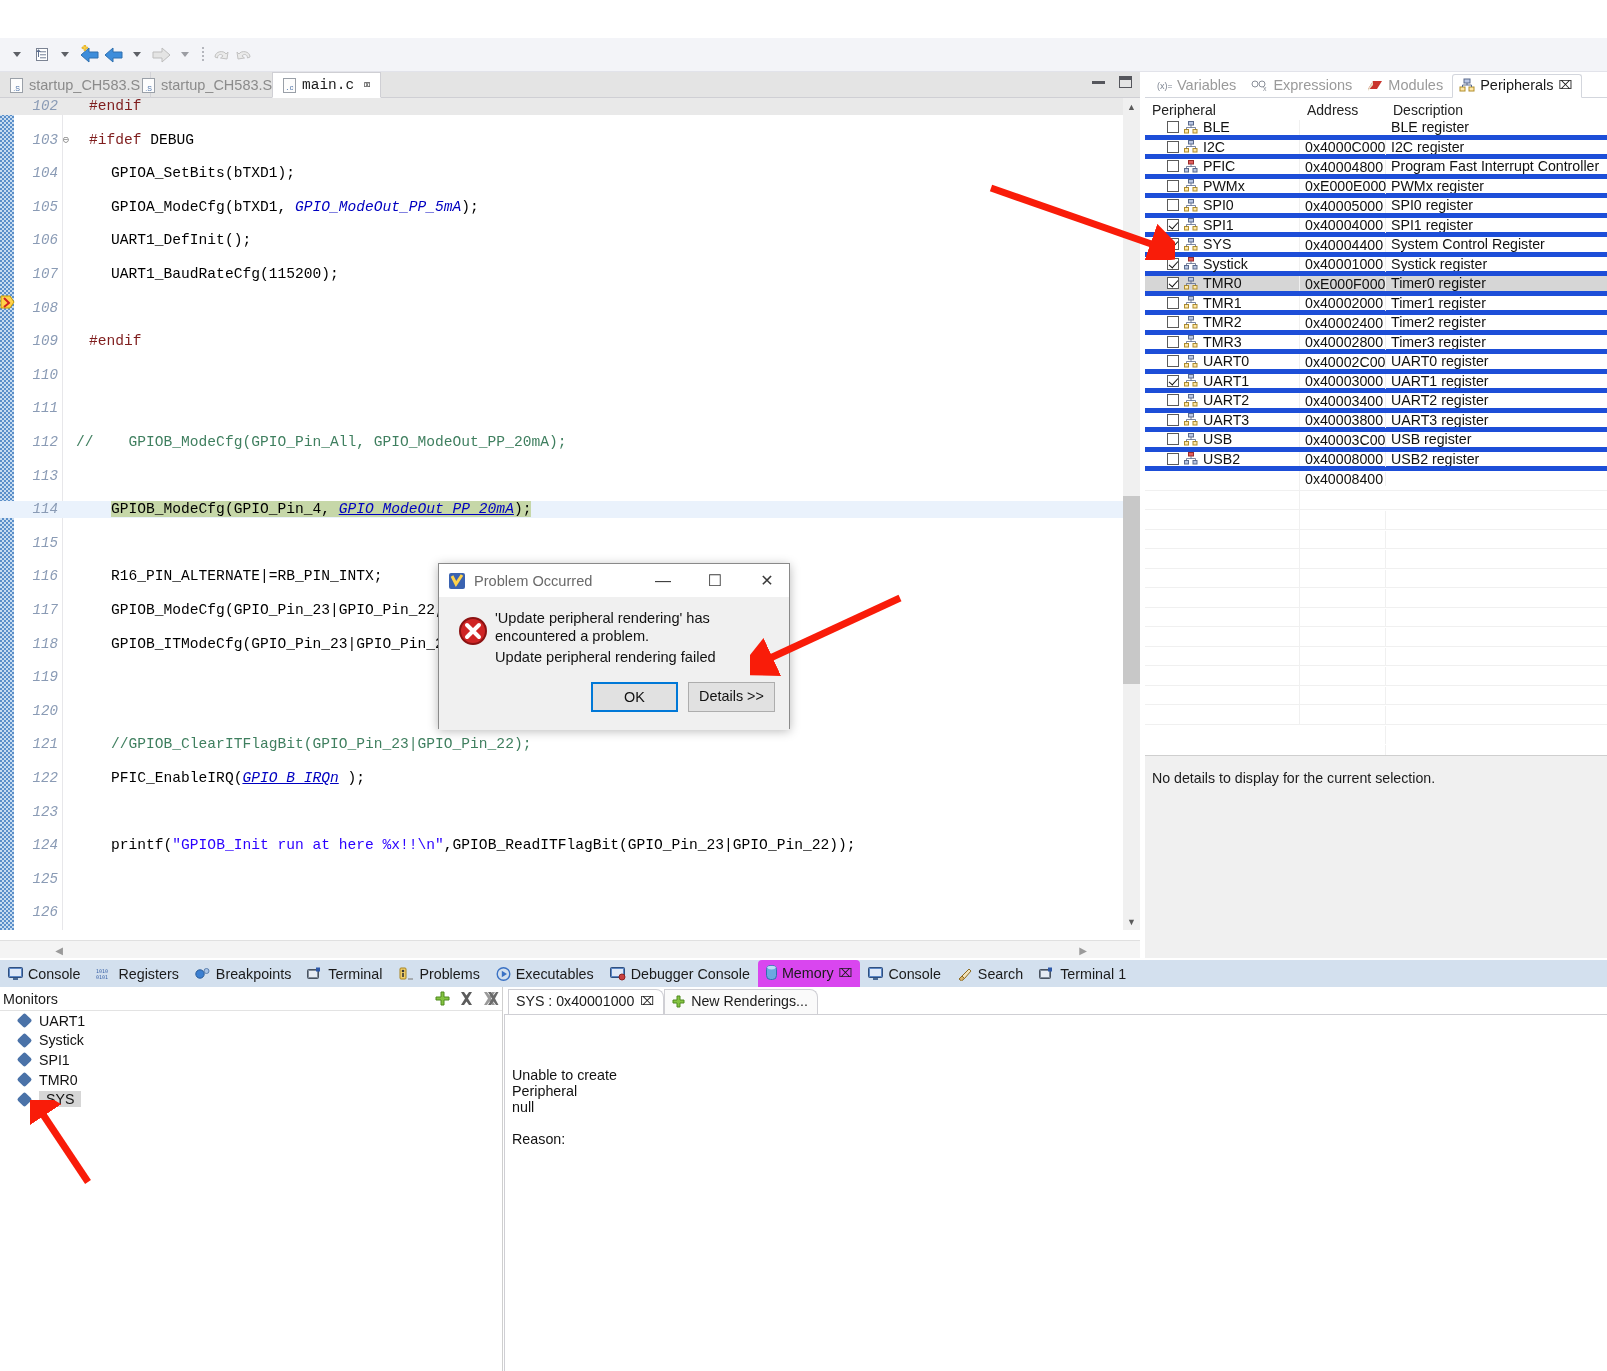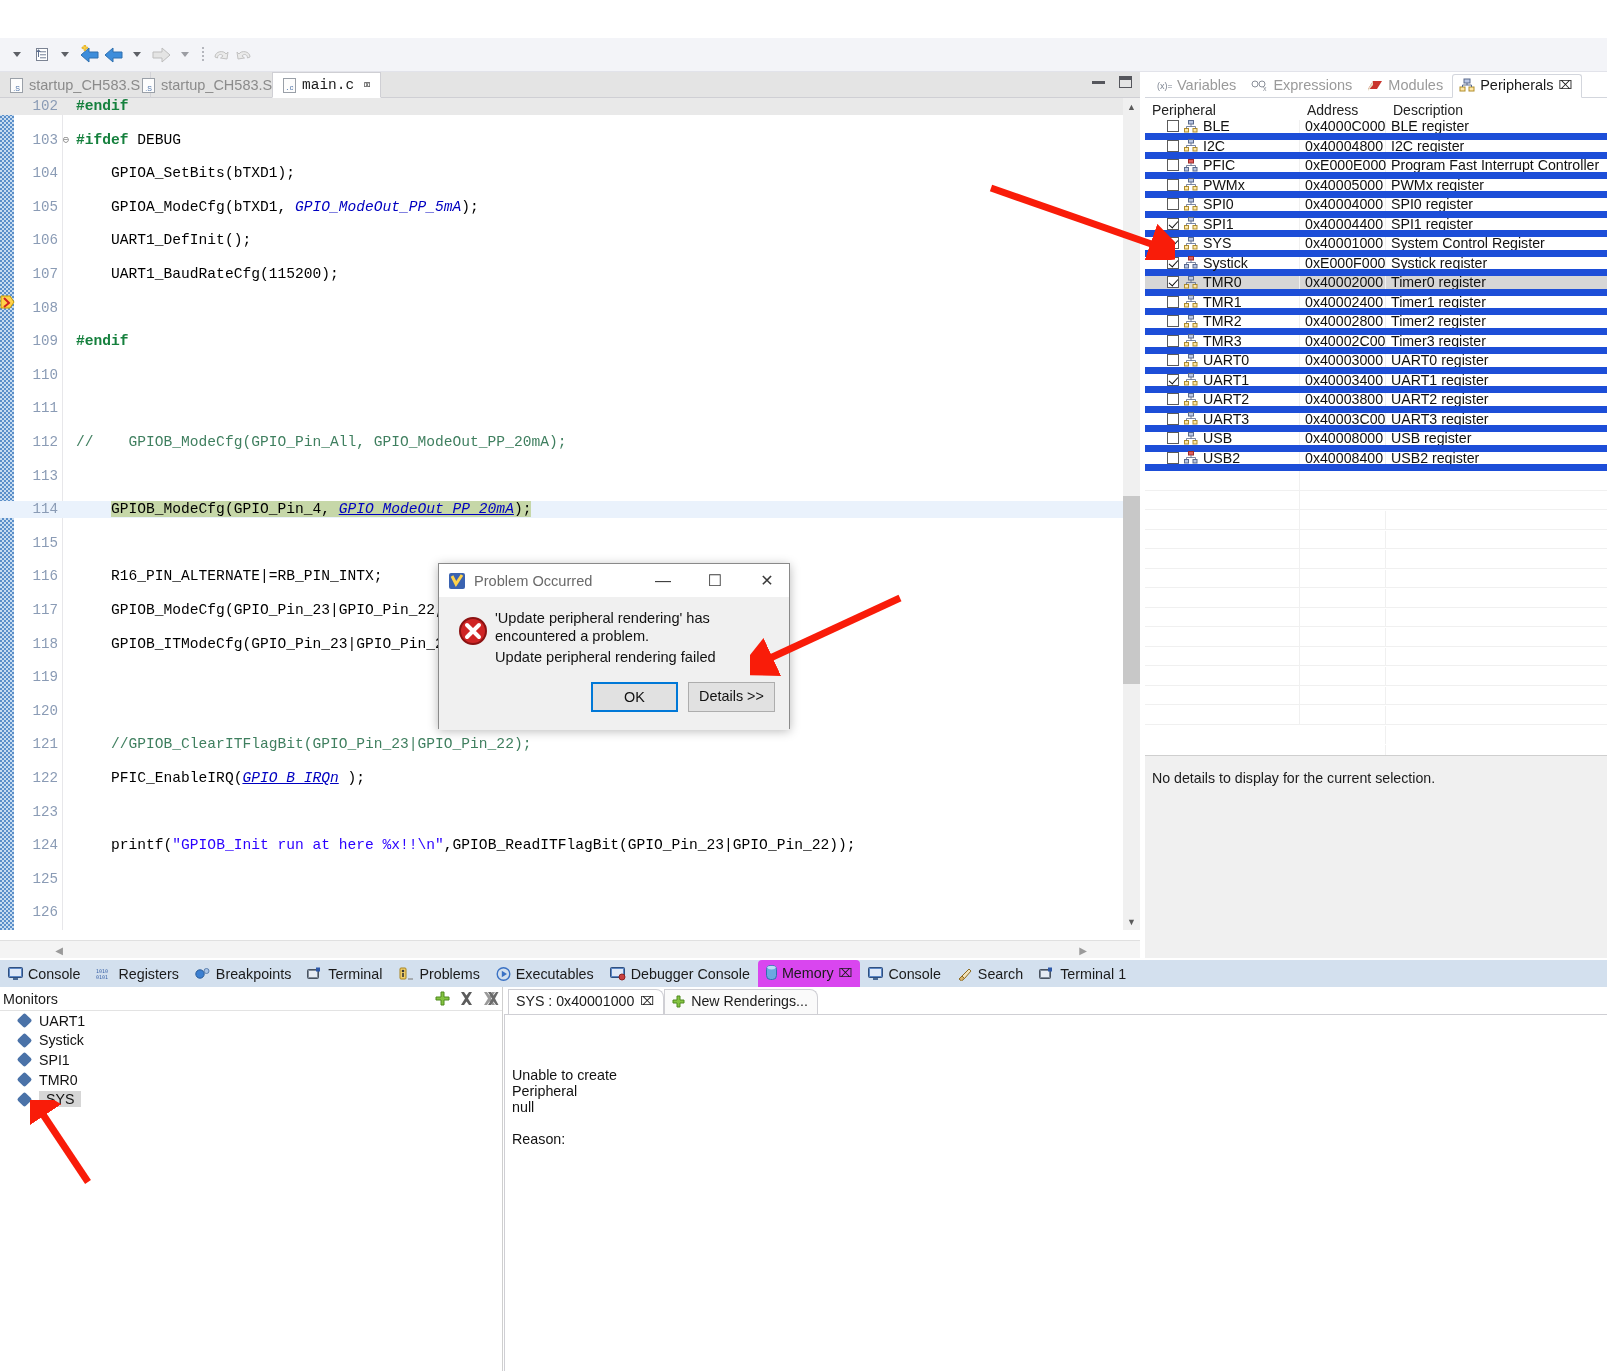--- a/index.html
+++ b/index.html
@@ -40,48 +40,48 @@
   .code-area { position:absolute; left:0; top:26px; width:1140px; height:832px; background:#ffffff; overflow:hidden; }
   .ruler {
     position:absolute; left:0; top:0; width:14px; height:832px;
     background:repeating-conic-gradient(#5b8fc9 0% 25%, #c8dcf0 0% 50%) 0 0/4px 4px;
   }
   .bp-marker { position:absolute; left:0; top:196px; width:15px; height:16px; }
   .gutter-sep { position:absolute; left:62px; top:0; width:1px; height:832px; background:#e7e7ea; }
 
   .code-lines { position:absolute; left:0; top:0; width:1140px; }
   .cl { position:relative; height:16.8px; line-height:16.8px; white-space:pre; font-family:"Liberation Mono", monospace; font-size:14.6px; }
-  .ln { position:absolute; left:14px; width:44px; text-align:right; color:#8a9bb5; font-family:"Liberation Mono", monospace; font-size:14.2px; }
+  .ln { position:absolute; left:14px; width:44px; text-align:right; color:#8a9bb5; font-family:"Liberation Mono", monospace; font-size:14.2px;font-style:italic; }
   .fold { position:absolute; left:60px; width:12px; text-align:center; color:#8a8a8a; font-size:11px; }
   .src { position:absolute; left:76px; color:#000000; }
   .cl.hl-gray { background:#e9e9e9; }
   .cl.hl-blue  { background:#eaf2fc; }
   .hl-green { background:#c6d7a8; }
-  .pre  { color:#15803d; font-weight:bold; }
+  .pre  { color:#7f1d1d; font-weight:normal;margin-left:13px; }
   .str  { color:#2a00ff; }
   .cmt  { color:#3f7f5f; }
   .fld  { color:#0000c0; font-style:italic; }
   .fldu { color:#0000c0; font-style:italic; text-decoration:underline; }
 
   .ed-vscroll { position:absolute; right:0; top:26px; width:17px; height:832px; background:#f0f0f0; }
   .vs-arrow { width:17px;height:17px;display:flex;align-items:center;justify-content:center;color:#5a5a5a;font-size:9px; }
   .vs-thumb { position:absolute; left:0; width:17px; background:#c8c8c8; }
   .ed-hscroll { position:absolute; left:0; bottom:0; width:1140px; height:18px; background:#f4f4f4; border-top:1px solid #e0e0e0; }
   .hs-arrow { position:absolute; top:2px; width:14px;height:14px; color:#9a9a9a; font-size:10px; display:flex;align-items:center;justify-content:center; }
 
   
   .right-view { position:absolute; left:1145px; top:72px; width:462px; height:886px; background:#ffffff; }
   .rv-tabbar { height:26px; background:#ffffff; display:flex; align-items:flex-end; padding-left:6px; border-bottom:1px solid #d3d6dd; }
   .rv-tab { display:flex; align-items:center; gap:5px; padding:2px 9px 4px 6px; font-size:14.5px; color:#9a9a9a; }
   .rv-tab.active { color:#1b1b1b; background:#ffffff; border:1px solid #d3d6dd; border-bottom:1px solid #ffffff; border-radius:3px 3px 0 0; margin-bottom:-1px; }
 
   .ptable { position:absolute; left:0; top:27px; width:462px; height:650px; background:#ffffff; }
   .phead { display:flex; height:21px; font-size:14px; color:#222; align-items:center; }
   .phead span { padding-left:7px; }
-  .prow { display:flex; height:19.5px; align-items:flex-end; font-size:14.2px; color:#111; border-bottom:7px solid #1d4ed8; }
+  .prow { display:flex; height:19.5px; align-items:center; font-size:14.2px; color:#111; border-bottom:5px solid #1d4ed8; }
   .prow.sel { background:#d6d6d6; }
   .c-name { width:155px; display:flex; align-items:center; gap:5px; padding-left:22px; border-right:1px solid #f0f0f0; height:100%; }
   .c-addr { width:86px; padding-left:5px; border-right:1px solid #f0f0f0; height:100%; display:flex; align-items:center;margin-top:40px; }
   .c-desc { flex:1; padding-left:5px; height:100%; display:flex; align-items:center; overflow:hidden; white-space:nowrap; }
   .cbx { width:12px;height:12px;border:1px solid #5b5b5b;background:#fff;position:relative;flex:0 0 auto; }
   .cbx.on::after{content:"";position:absolute;left:3px;top:0px;width:4px;height:8px;border:solid #111;border-width:0 1.6px 1.6px 0;transform:rotate(42deg);}
   .pico { width:14px;height:13px;flex:0 0 auto; }
   .emptyrow { display:flex; height:19.5px; border-bottom:1px solid #f0f0f0; }
   .emptyrow .c-name,.emptyrow .c-addr { }
 

